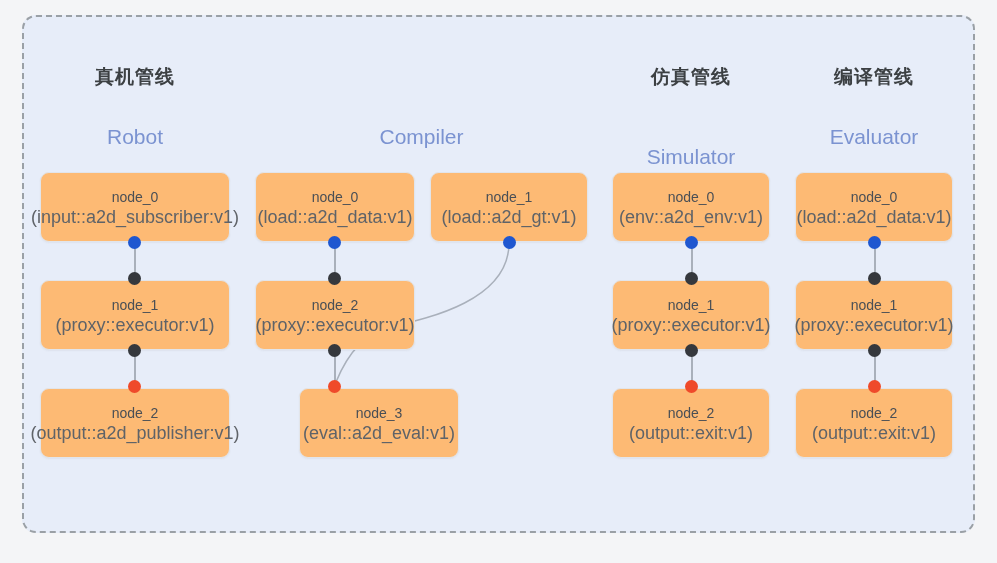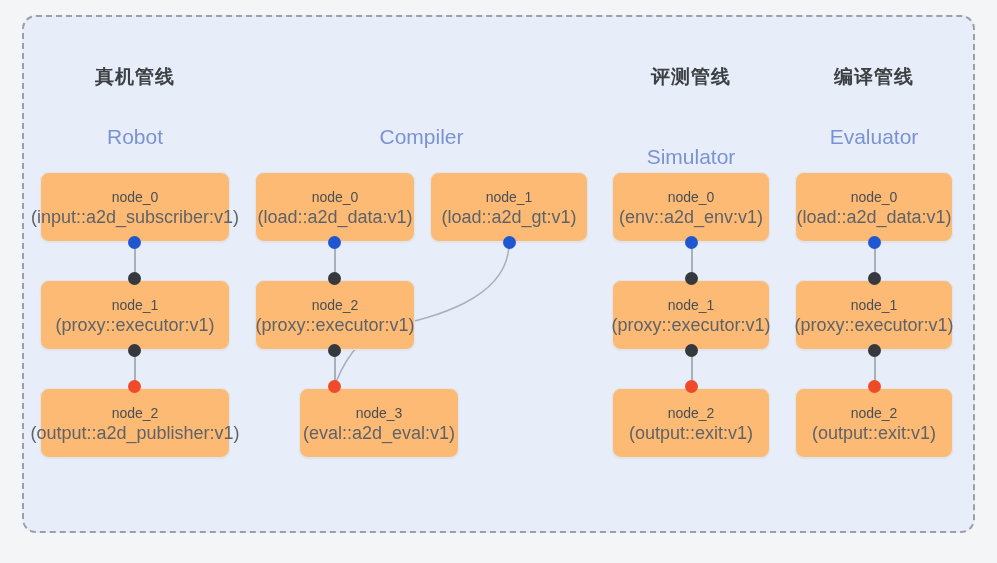--- a/index.html
+++ b/index.html
@@ -122,21 +122,21 @@
     <div class="node-name">node_3</div>
     <div class="node-type">(eval::a2d_eval:v1)</div>
   </div>
 
   <div class="dot dot-blue" style="left:328px;top:236px;width:13px;height:13px;"></div>
   <div class="dot dot-blue" style="left:503px;top:236px;width:13px;height:13px;"></div>
   <div class="dot dot-dark" style="left:328px;top:272px;width:13px;height:13px;"></div>
   <div class="dot dot-dark" style="left:328px;top:344px;width:13px;height:13px;"></div>
   <div class="dot dot-red" style="left:328px;top:380px;width:13px;height:13px;"></div>
 
-  <div class="col-title" style="left:612px;top:64px;width:158px;">评测管线</div>
+  <div class="col-title" style="left:612px;top:64px;width:158px;">仿真管线</div>
   <div class="col-sub" style="left:612px;top:125px;width:158px;margin-top:20px;">Simulator</div>
 
   <div class="edge" style="left:691px;top:242px;height:36px;"></div>
   <div class="edge" style="left:691px;top:350px;height:36px;"></div>
 
   <div class="node" style="left:612px;top:172px;width:158px;height:70px;">
     <div class="node-name">node_0</div>
     <div class="node-type">(env::a2d_env:v1)</div>
   </div>
   <div class="node" style="left:612px;top:280px;width:158px;height:70px;">

